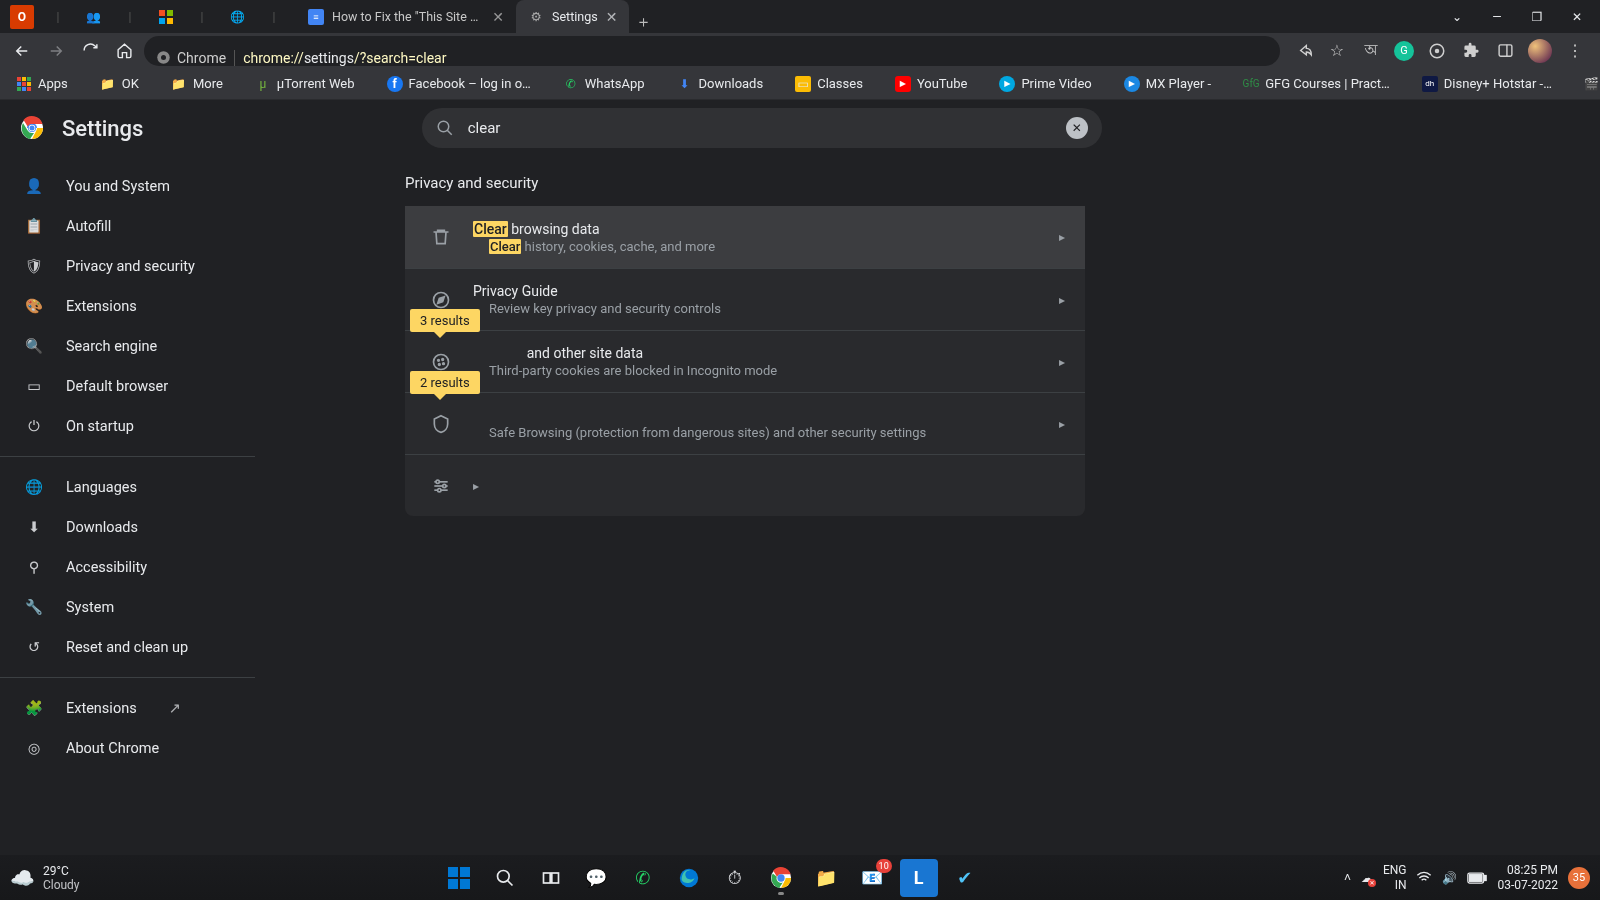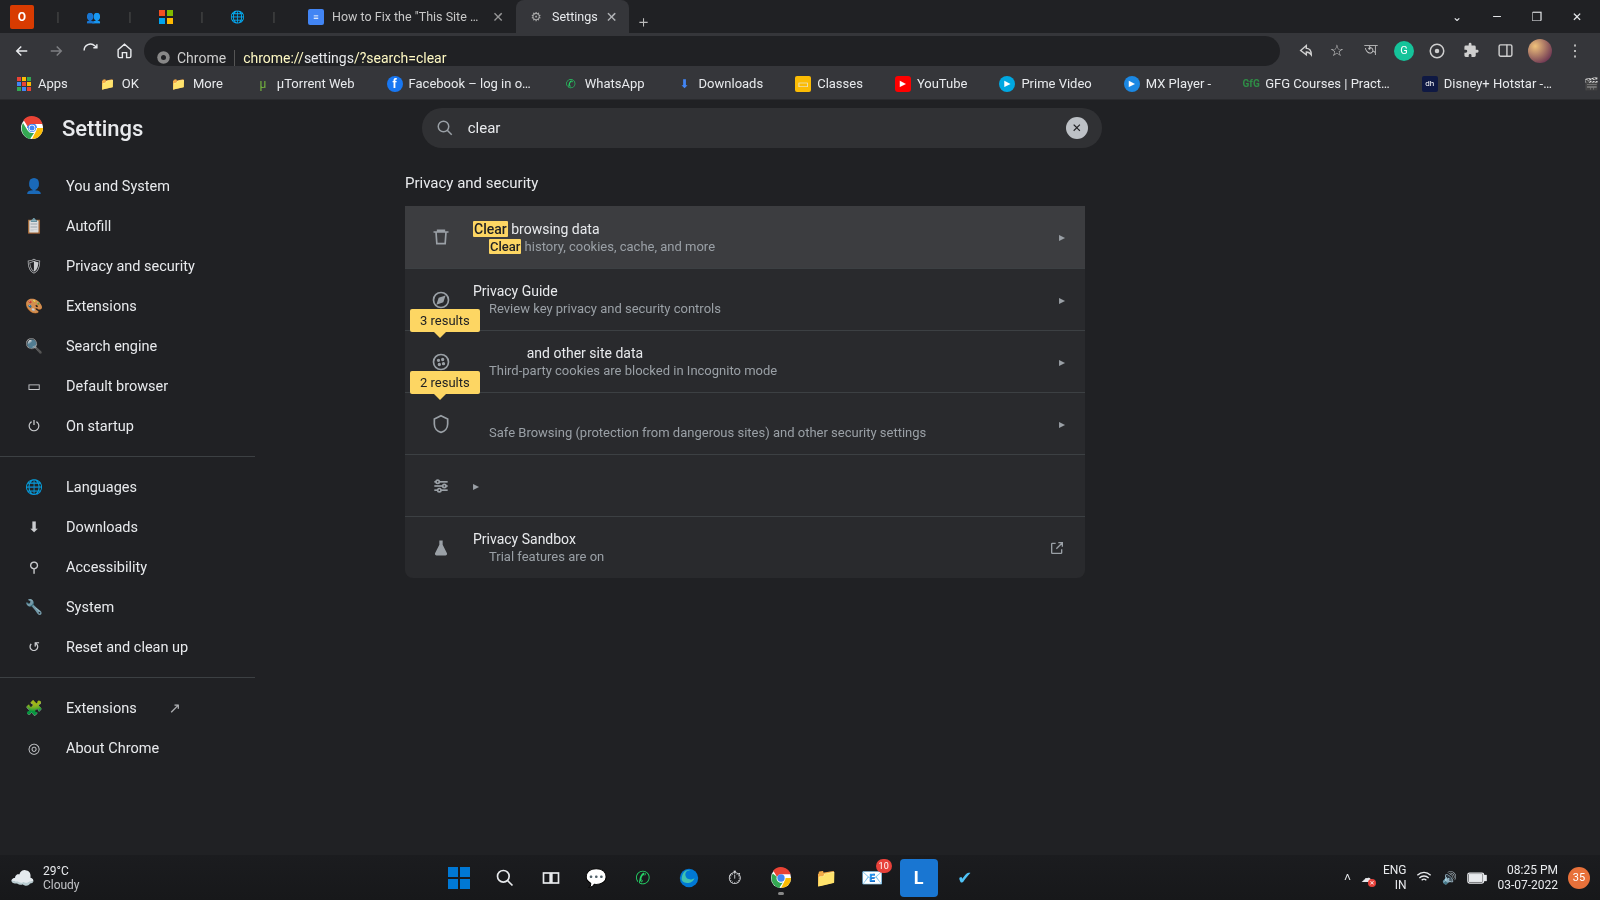--- a/index.html
+++ b/index.html
@@ -243,21 +243,21 @@
     </div>
   <div class="bm">
       <span class="ic" style="background:#00a8e1;color:white;border-radius:50%;font-size:8px;">▶</span>
       <span>Prime Video</span>
     </div>
   <div class="bm">
       <span class="ic" style="background:#1b88e3;color:white;border-radius:50%;font-size:8px;">▶</span>
       <span>MX Player -</span>
     </div>
   <div class="bm">
-      <span class="ic" style="color:#2f8d46;font-weight:bold;font-size:10px;">GfG</span>
+      <span class="ic" style="color:#2f8d46;font-weight:normal;font-size:10px;">GfG</span>
       <span>GFG Courses | Pract…</span>
     </div>
   <div class="bm">
       <span class="ic" style="background:#0f1943;color:white;border-radius:2px;font-size:8px;">dh</span>
       <span>Disney+ Hotstar -…</span>
     </div>
   <div class="bm">
       <span class="ic">🎬</span>
       <span>Oh, Ramona! (2019…</span>
     </div>
@@ -427,36 +427,20 @@
               <line x1="4" y1="12" x2="20" y2="12"></line>
               <line x1="4" y1="17" x2="20" y2="17"></line>
               <circle cx="8" cy="7" r="2" fill="#292a2d"></circle>
               <circle cx="16" cy="12" r="2" fill="#292a2d"></circle>
               <circle cx="10" cy="17" r="2" fill="#292a2d"></circle>
             </svg>
         </div>
         <div class="chev">▸</div>
       </div>
 
-      <div class="row">
-        <div class="icon-slot">
-          <svg width="20" height="20" viewBox="0 0 24 24" fill="#9aa0a6">
-              <path d="M10 3h4v5l5 10a2 2 0 0 1-1.8 3H6.8A2 2 0 0 1 5 18l5-10z"></path>
-            </svg>
-        </div>
-        <div class="txt">
-          <div class="title">Privacy Sandbox</div>
-          <div class="sub">Trial features are on</div>
-        </div>
-        <div class="chev">
-          <svg width="16" height="16" viewBox="0 0 24 24" fill="none" stroke="#9aa0a6" stroke-width="2">
-              <path d="M14 4h6v6M20 4l-9 9M19 14v5a1 1 0 0 1-1 1H5a1 1 0 0 1-1-1V6a1 1 0 0 1 1-1h5"></path>
-            </svg>
-        </div>
-      </div>
 
     </div>
   </div>
 </div>
 
 <div class="taskbar">
   <div class="weather">
     <span class="cloud">☁️</span>
     <span>
       <div>29°C</div>

